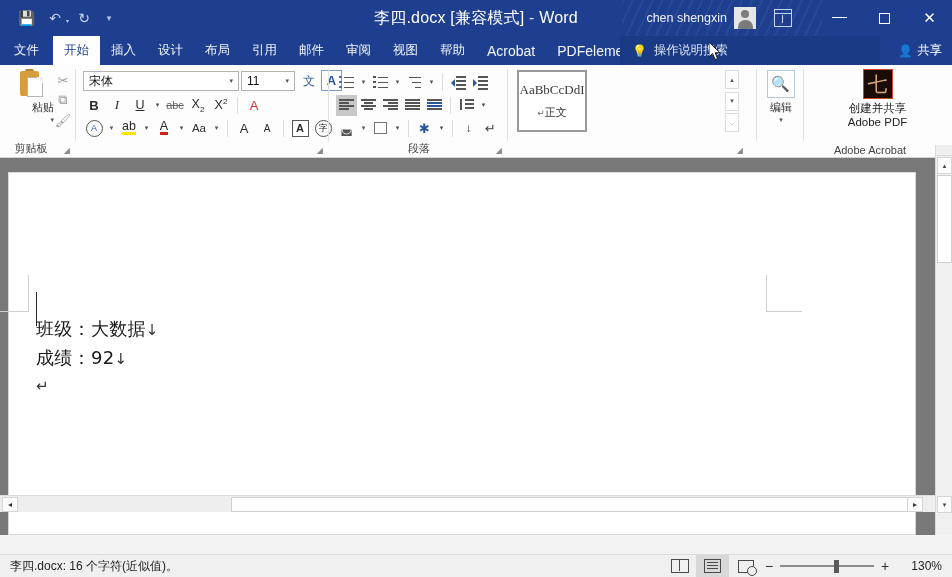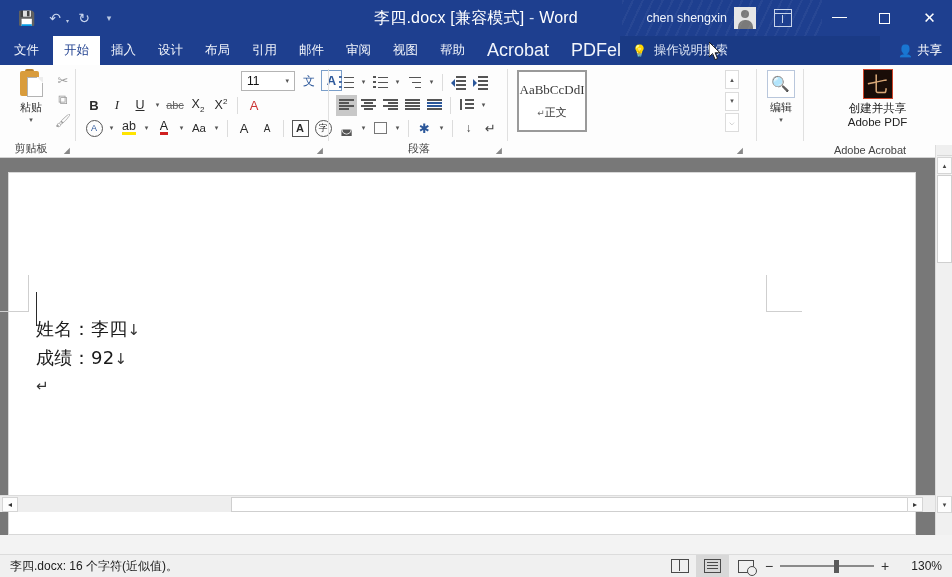--- a/index.html
+++ b/index.html
@@ -65,21 +65,21 @@
     position: absolute; left: 0; top: 36px; width: 952px; height: 29px;
     background: #1e3f8f;
   }
   .tabs { position:absolute; left:0; top:0; display: flex; height: 29px; }
   .tab {
     height: 29px; padding: 0 11px; display:flex; align-items:center; justify-content:center;
     color: #f2f5fb; font-size: 12.5px; white-space: nowrap;
   }
   .tab.file { padding: 0 14px; }
   .tab.active { background: #ffffff; color: #1e3f8f; font-weight: normal; }
-  .tab.lat { font-size: 18px; }
+  .tab.lat { font-size: 14px; }
 
   .tellme {
     position: absolute; left: 620px; top: 0; width: 260px; height: 29px;
     background: #1a3a85; display:flex; align-items:center; gap:7px; padding-left:12px;
   }
   .tellme-bulb { color: #e9cf6a; font-size: 12px; }
   .tellme-txt { color: #dde5f5; font-size: 12.3px; }
   .share {
     position: absolute; right: 10px; top: 0; height: 29px; display:flex; align-items:center; gap:4px;
     color: #fff; font-size: 12.3px;
@@ -94,21 +94,21 @@
   .grp { position: absolute; top: 0; height: 93px; }
   .grp-sep { position: absolute; top: 4px; width: 1px; height: 72px; background: #e0e0e0; }
   .grp-label {
     position: absolute; bottom: 2px; width: 100%; text-align: center;
     font-size: 11px; color: #444;
   }
   .grp-dlg { position:absolute; bottom: 3px; font-size: 8px; color: #888; }
 
   
   .g-clip { left: 0; width: 76px; }
-  .paste-btn { position:absolute; left: 8px; top: 4px; width: 46px; text-align:center; }
+  .paste-btn { position:absolute; left: 8px; top: 4px; width: 46px; text-align:right; }
   .clipico { width: 30px; height: 30px; margin: 0 auto; position: relative; }
   .clipico .board { position:absolute; left:4px; top:2px; width:19px; height:25px; background:#d99c3c; border-radius:2px;}
   .clipico .clipTop { position:absolute; left:9px; top:0px; width:9px; height:5px; background:#b8812c; border-radius:2px;}
   .clipico .pg { position:absolute; left:11px; top:8px; width:16px; height:20px; background:#fff; border:1px solid #b3b3b3;}
   .clipico .pg::after{content:"";position:absolute;right:-1px;top:-1px;border-width:0 6px 6px 0;border-style:solid;border-color:#fff #ededed;}
   .paste-lbl { font-size: 11px; color: #333; margin-top: 1px; }
   .paste-caret { font-size: 7px; color:#555; line-height:9px;}
   .clip-small { position: absolute; left: 52px; top: 5px; width: 24px; }
   .cs-item { width: 22px; height: 20px; display:flex; align-items:center; justify-content:center; font-size:13px; color:#9a9a9a;}
 
@@ -346,20 +346,24 @@
         <div class="cs-item">✂</div>
         <div class="cs-item">⧉</div>
         <div class="cs-item">🖌</div>
       </div>
       <div class="grp-label" style="width:62px;left:0;">剪贴板</div>
       <div class="grp-dlg" style="right:6px;">◢</div>
       <div class="grp-sep" style="right:0;"></div>
     </div>
 
     <div class="grp g-font">
+      <div class="fontname">
+        <span>宋体</span>
+        <span class="cv">▾</span>
+      </div>
       <div class="fontsize">
         <span>11</span>
         <span class="cv">▾</span>
       </div>
       <div class="fbtn f-growsh">文</div>
       <div class="fbtn f-clearA">A</div>
 
       <div class="frow2">
         <div class="fi">
             <b>B</b>
@@ -604,21 +608,21 @@
 
       <div class="mk mk-v" style="left:757px; top:102px;"></div>
       <div class="mk mk-h" style="left:757px; top:138px;"></div>
 
       <div class="mk mk-v" style="left:19px; top:102px;"></div>
       <div class="mk mk-h" style="left:-16px; top:138px;"></div>
 
       <div class="cursor"></div>
 
       <div class="doctext">
-        <div class="dline"><span>姓名：李四</span><span class="mark">↓</span></div>
+        <div class="dline"><span>班级：大数据</span><span class="mark">↓</span></div>
         <div class="dline"><span>成绩：92</span><span class="mark">↓</span></div>
         <div class="pilcrow">↵</div>
       </div>
     </div>
 
     <div class="hsb">
       <div class="hsb-l">◂</div>
       <div class="hsb-thumb"></div>
       <div class="hsb-r">▸</div>
     </div>

